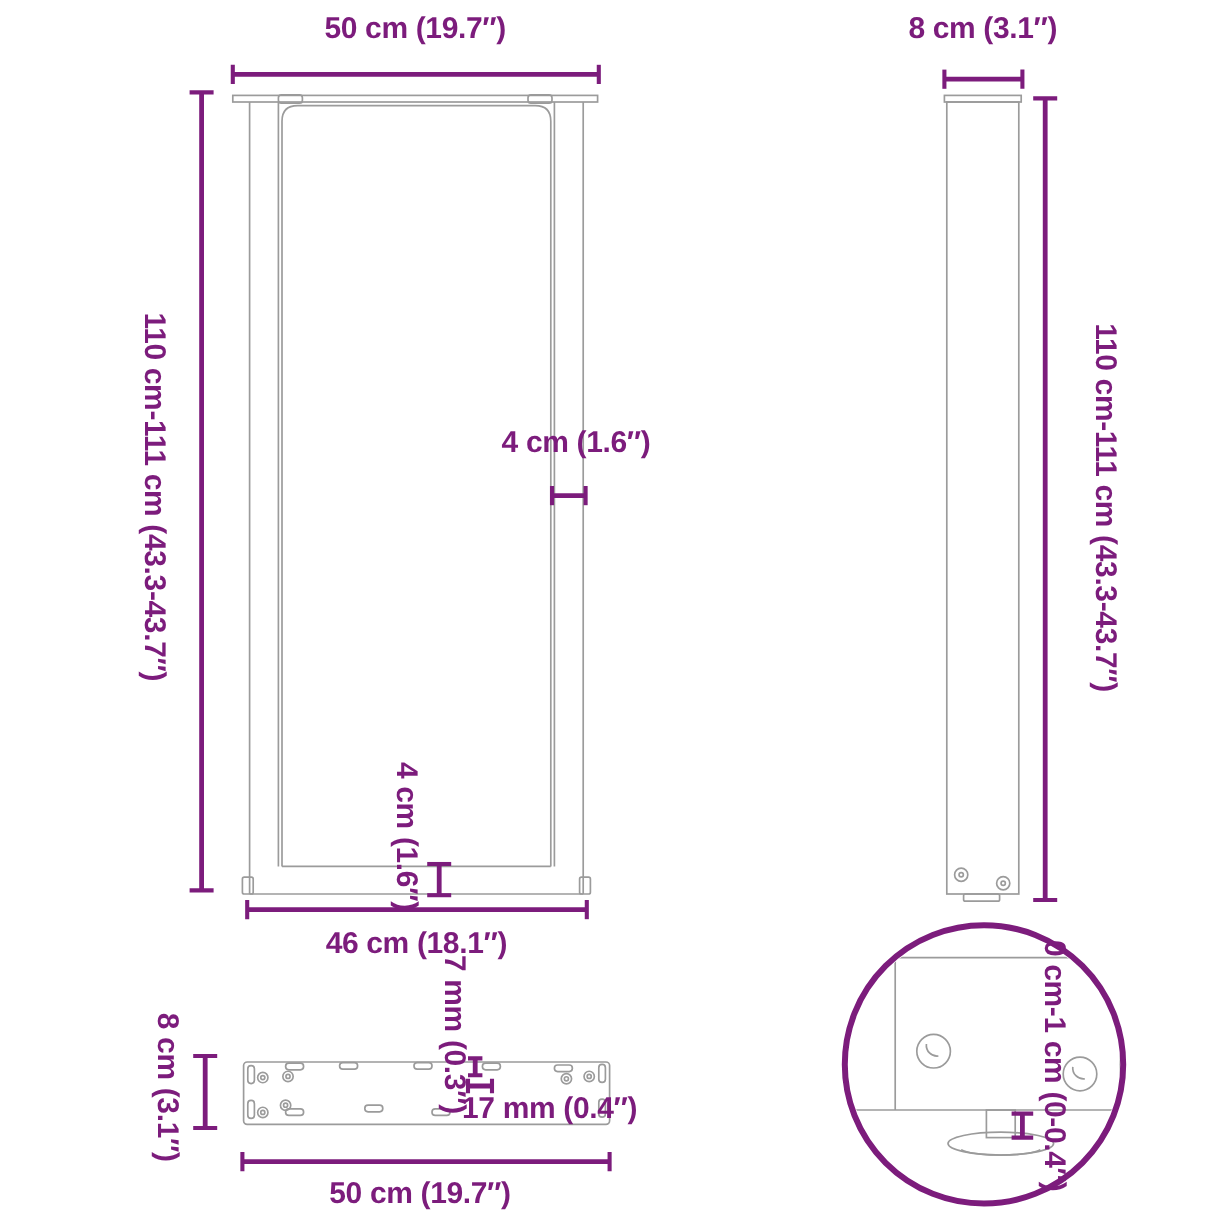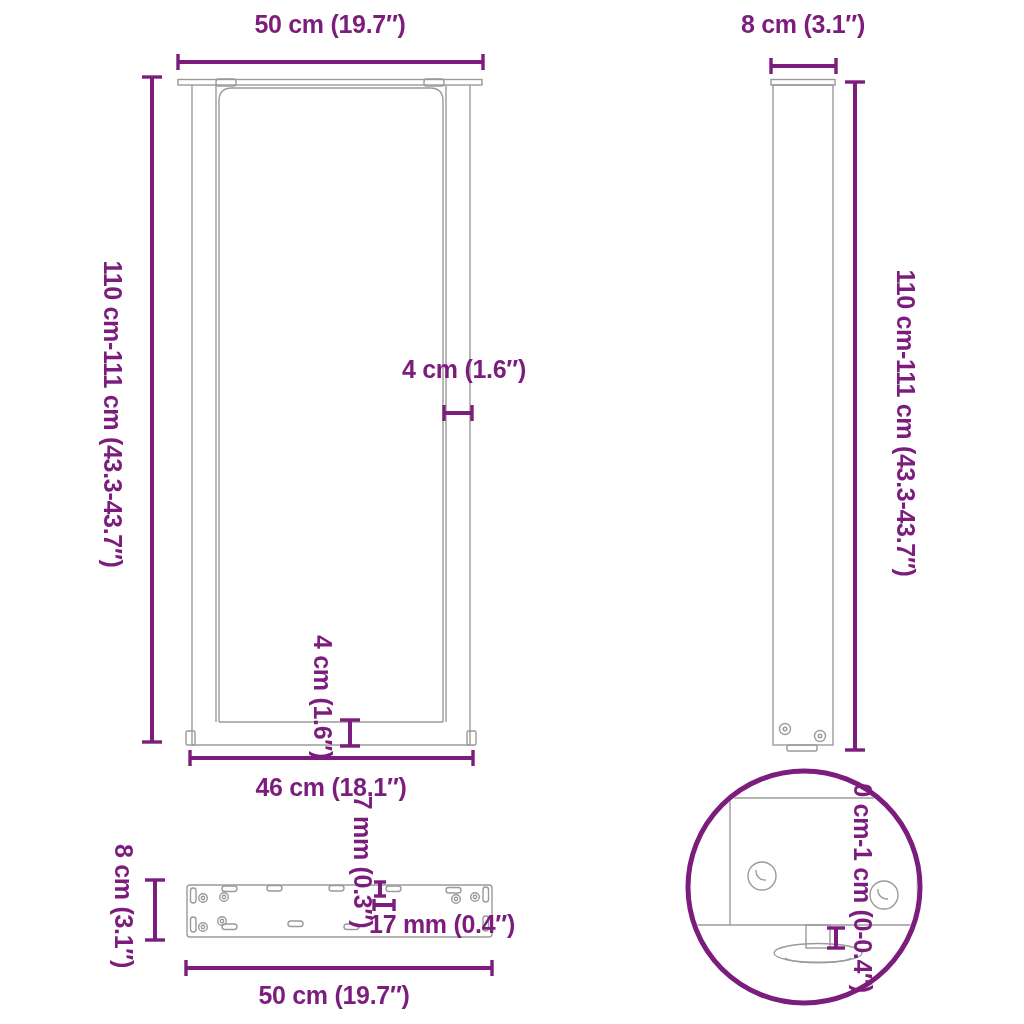--- a/index.html
+++ b/index.html
@@ -1,21 +1,21 @@
 <!DOCTYPE html>
 <html style="--accent: #7c1c7c; --gray: #9b9b9b; --bg: #ffffff;"><head>
 <meta charset="utf-8">
 <style>
   html,body{margin:0;padding:0;}
   body{
     width:1024px;height:1024px;position:relative;overflow:hidden;
     background:var(--bg,#fff);
     font-family:"Liberation Sans", sans-serif;
   }
-  #canvas{position:absolute;left:0;top:0;width:832px;height:1024px;}
+  #canvas{position:absolute;left:16px;top:0;width:832px;height:1024px;}
   svg .gl{stroke:var(--gray,#9b9b9b);fill:none;stroke-width:1.4;}
   svg .gl2{stroke:var(--gray,#9b9b9b);fill:none;stroke-width:2.6;}
   svg .pl{stroke:var(--accent,#7c1c7c);fill:none;stroke-width:4;}
   svg .plc{stroke:var(--accent,#7c1c7c);fill:none;stroke-width:3.4;}
   svg .pring{stroke:var(--accent,#7c1c7c);fill:none;stroke-width:5;}
   .dim-label{
     position:absolute;
     color:var(--accent,#7c1c7c);
     font-weight:700;
     font-size:25px;

